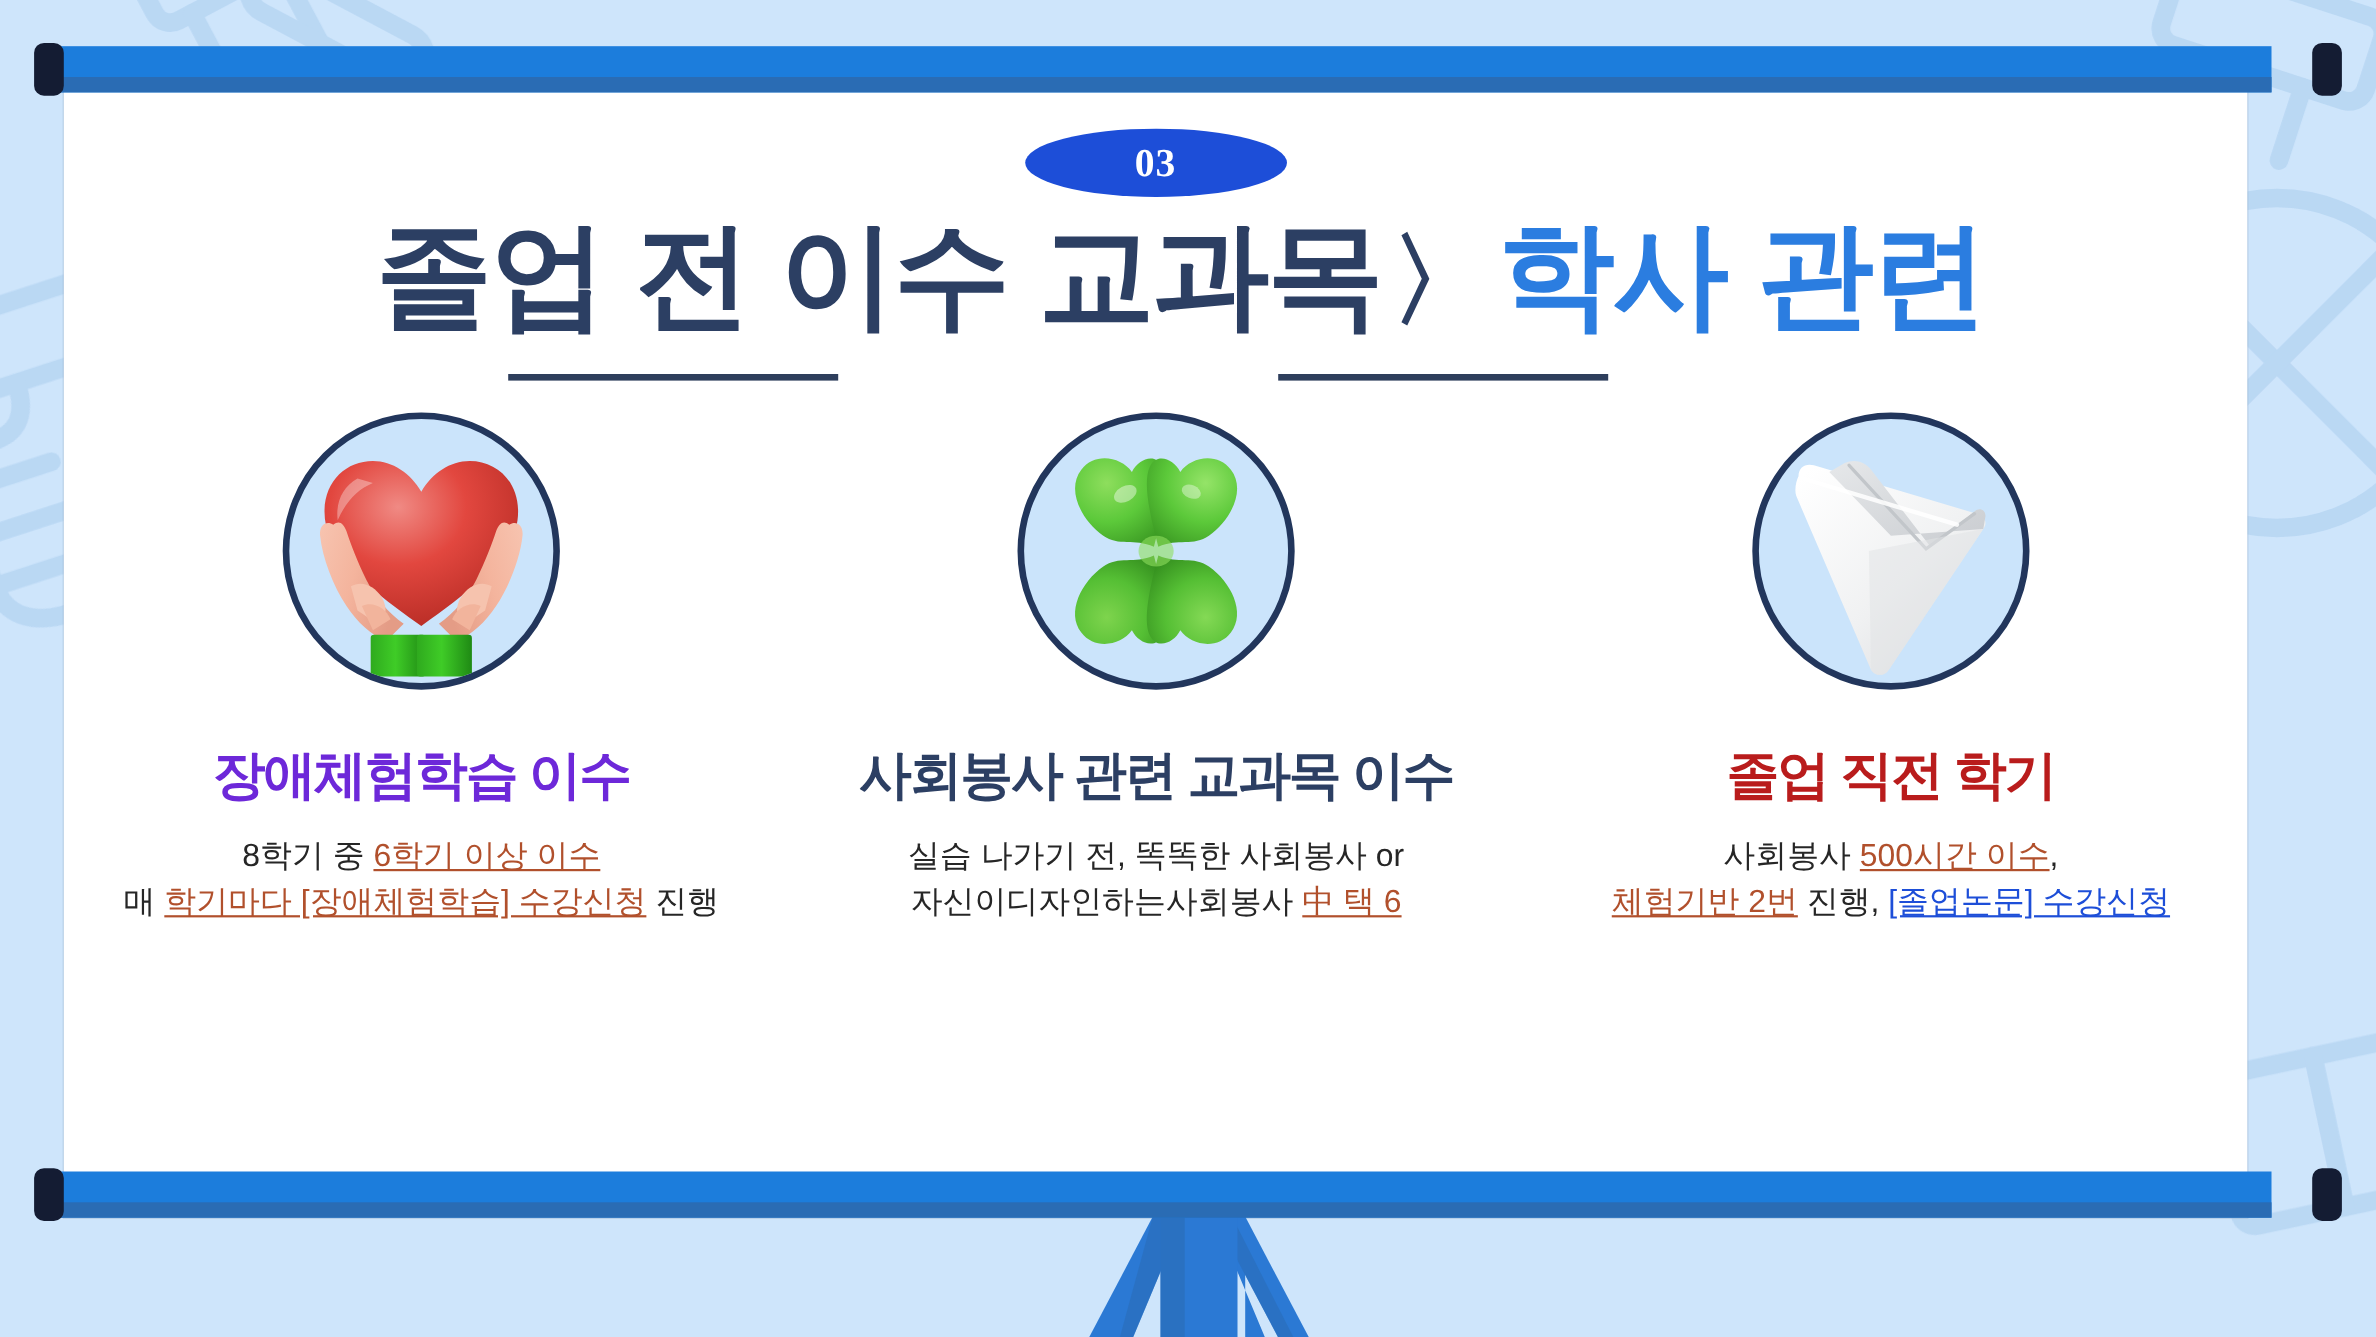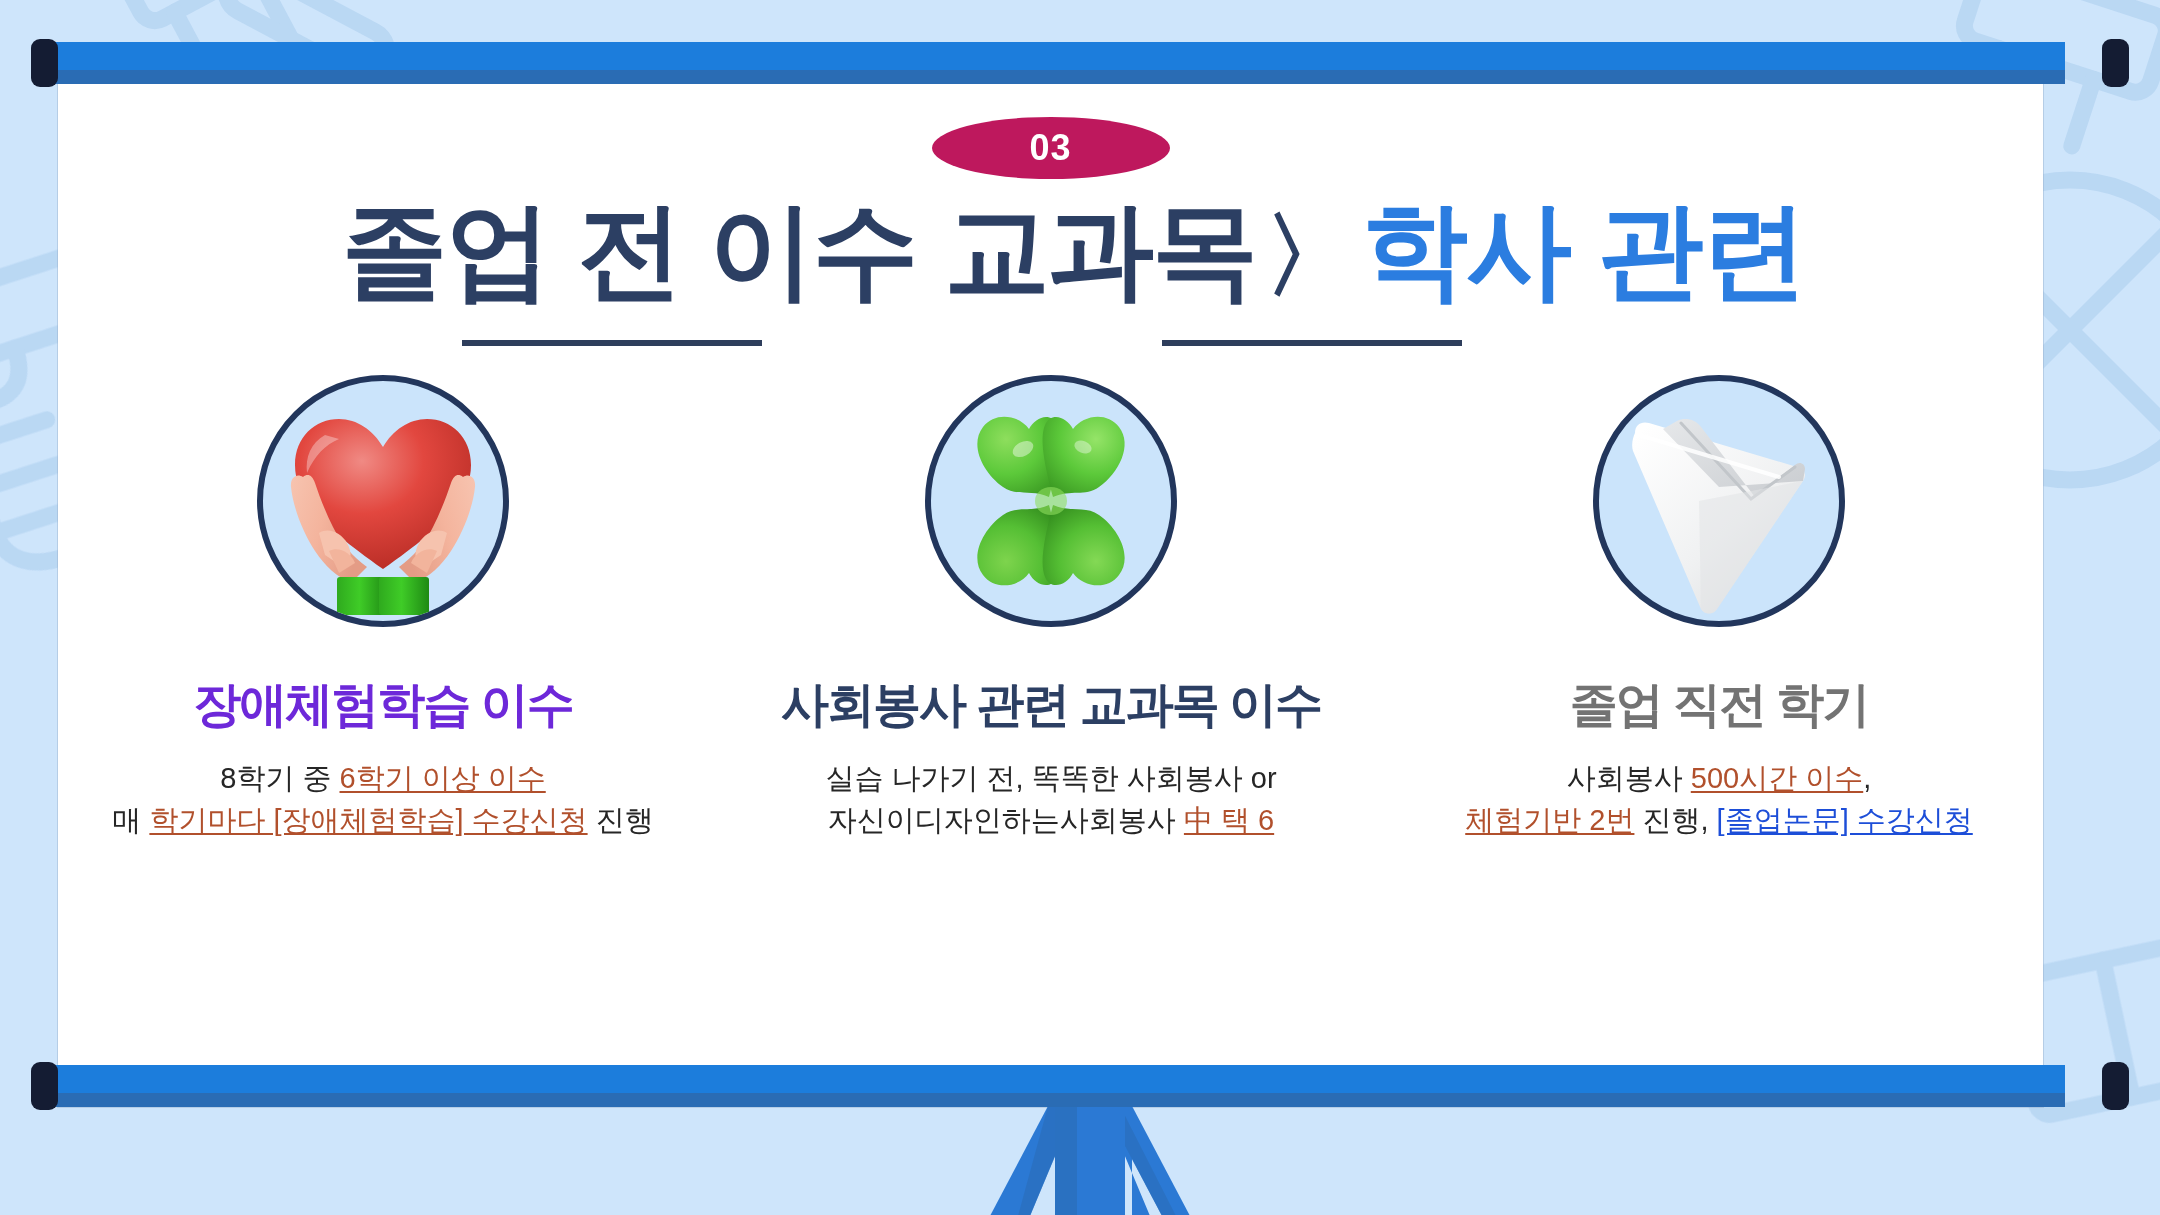--- a/index.html
+++ b/index.html
@@ -267,21 +267,21 @@
   </div>
 
   <div class="bar-clip clip-tl" style="background: rgb(20, 28, 51);"></div>
   <div class="bar-clip clip-tr" style="background: rgb(20, 28, 51);"></div>
   <div class="bar-clip clip-bl" style="background: rgb(20, 28, 51);"></div>
   <div class="bar-clip clip-br" style="background: rgb(20, 28, 51);"></div>
 </div>
 
 <div id="content">
 
-  <div class="badge" style="background: #be185d;">
+  <div class="badge" style="background: #1d4ed8; font-family: Liberation Serif, serif;">
     <span>03</span>
   </div>
 
   <div class="main-title">
     <span class="seg-navy" style="color: rgb(44, 63, 99);">졸업 전 이수 교과목</span><span class="seg-chev" style="color: rgb(44, 63, 99);">〉</span><span class="seg-blue" style="color: rgb(43, 125, 224);">학사 관련</span>
   </div>
 
   <div class="connector-line conn-1" style="background: rgb(46, 62, 92);"></div>
   <div class="connector-line conn-2" style="background: rgb(46, 62, 92);"></div>
 
@@ -399,21 +399,21 @@
           <path d="M36 52 C 36 44 42 40 50 42 L 198 86 C 206 89 208 94 204 100 L 118 228 C 114 234 106 234 102 228 L 34 70 C 32 64 34 56 36 52 Z" fill="url(#paperG)"></path>
 
           <path d="M78 40 C 86 36 96 38 102 46 L 156 116 L 196 84 C 200 80 206 82 206 88 L 204 100 L 120 106 L 64 48 Z" fill="url(#foldG)"></path>
           <path d="M82 42 L 152 118 L 196 86" fill="none" stroke="#c2c6ca" stroke-width="3" stroke-linecap="round"></path>
 
           <path d="M100 120 L 204 100 L 118 228 C 114 234 106 234 102 228 Z" fill="#e2e4e6" opacity="0.55"></path>
 
           <path d="M40 54 L 180 96" fill="none" stroke="#ffffff" stroke-width="4" opacity="0.85" stroke-linecap="round"></path>
         </svg>
       </div>
-      <div class="col-heading" style="color: #737373;">졸업 직전 학기</div>
+      <div class="col-heading" style="color: #b91c1c;">졸업 직전 학기</div>
       <div class="col-body" style="color: rgb(38, 38, 38);">
           <span class="ln"><span>사회봉사 </span><span class="hl" style="color: rgb(177, 80, 44);">500시간 이수</span><span>,</span></span>
           <span class="ln"><span class="hl" style="color: rgb(177, 80, 44);">체험기반 2번</span><span> 진행, </span><span class="hl" style="color: #1d4ed8;">[졸업논문] 수강신청</span></span>
         </div>
     </div>
 
   </div>
 </div>
 
 </body></html>

